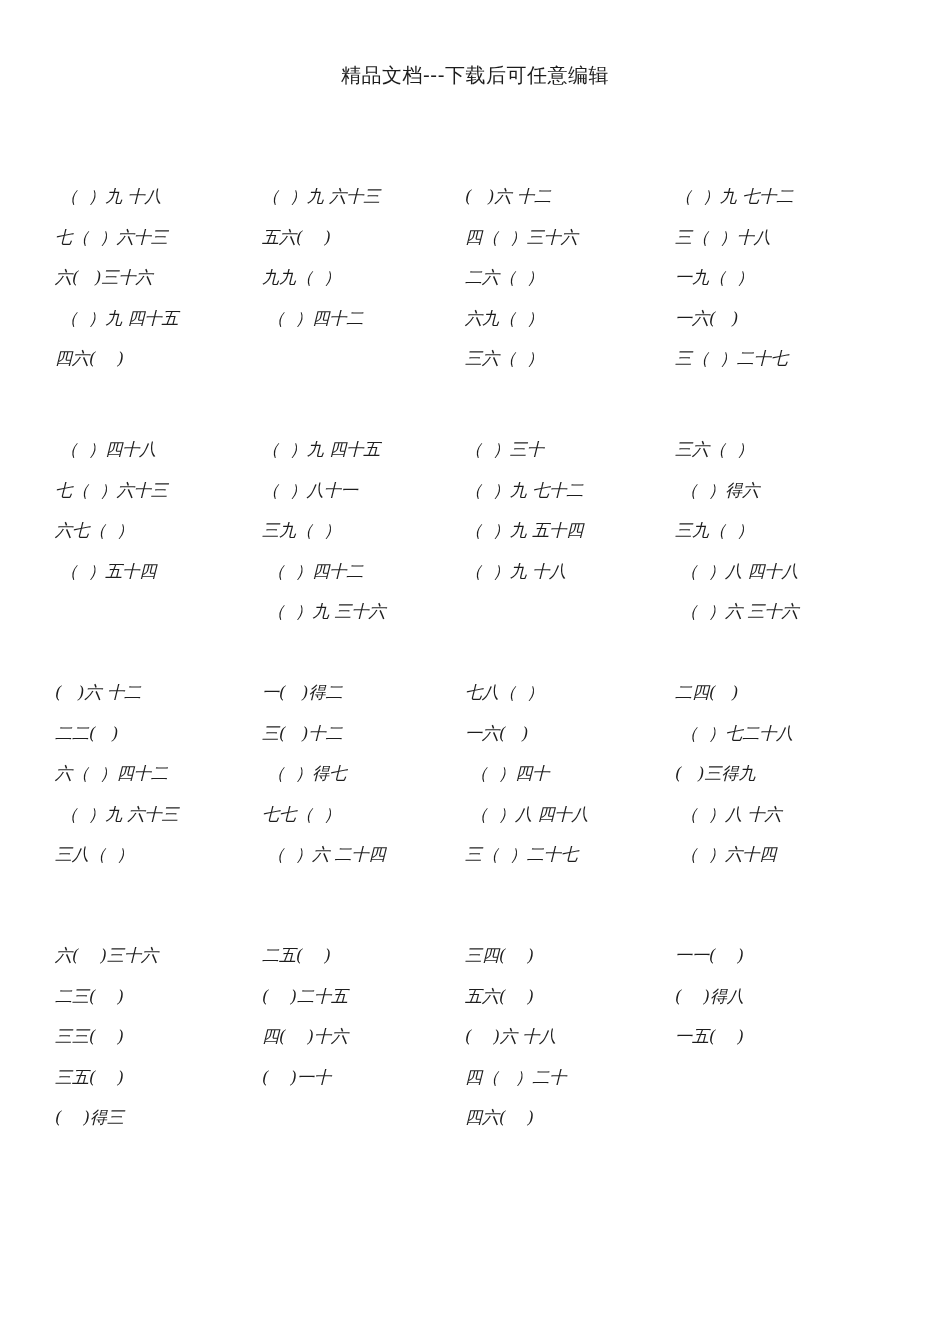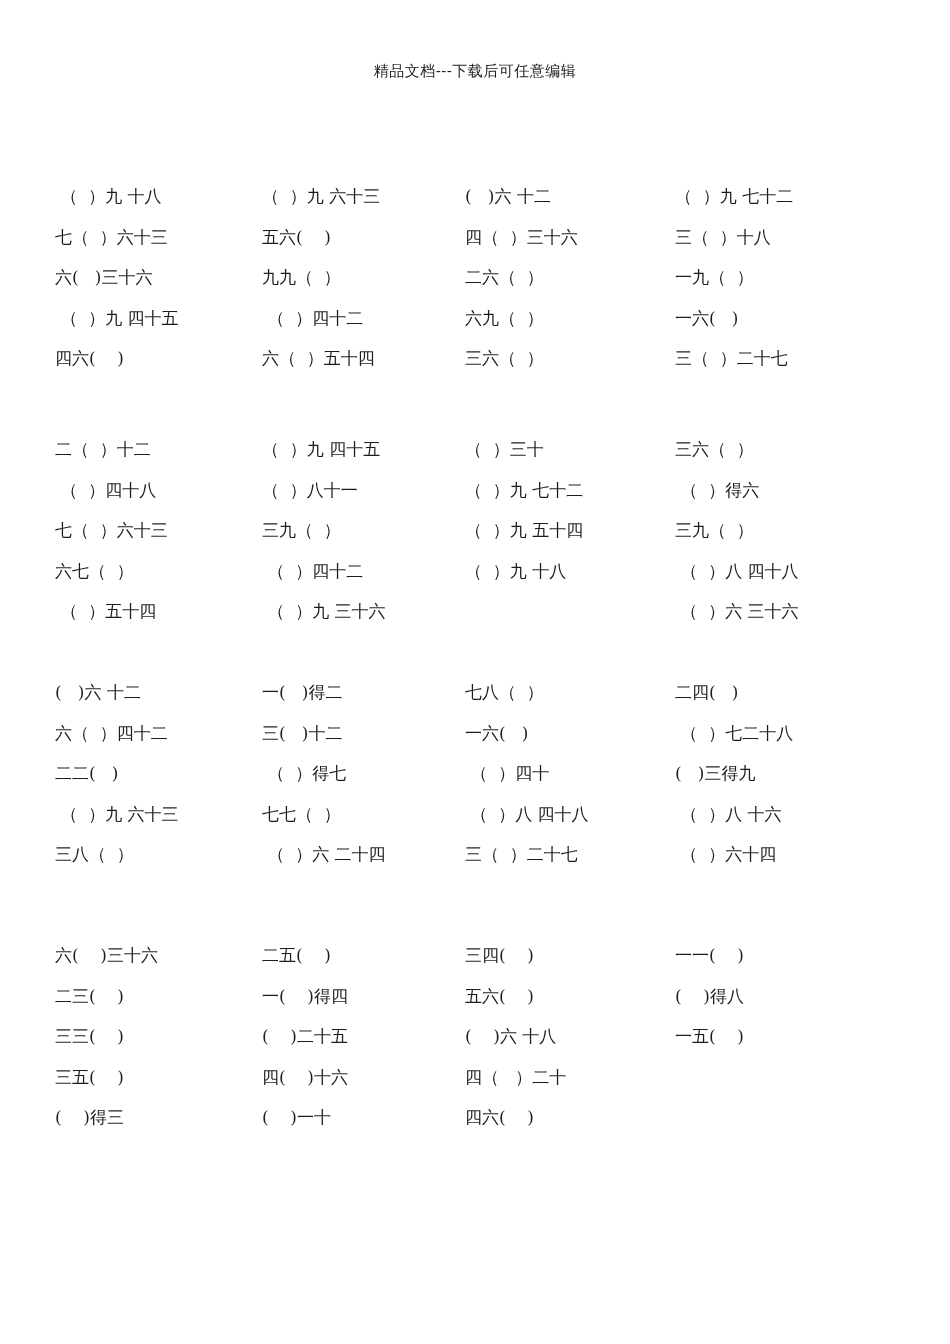--- a/index.html
+++ b/index.html
@@ -16,29 +16,30 @@
     background: #ffffff;
     color: #1d1d1d;
     overflow: hidden;
   }
   .header {
     position: absolute;
     top: 62px;
     left: 0;
     width: 100%;
     text-align: center;
-    font-size: 15px;
+    font-size: 20px;
     letter-spacing: 0.5px;
     white-space: pre;
   }
   .block {
     position: absolute;
     left: 55px;
     right: 11px;
     display: flex;
+    font-style: italic;
   }
   .block-1 { top: 176px; }
   .block-2 { top: 429px; }
   .block-3 { top: 672px; }
   .block-4 { top: 935px; }
   .col { flex: 0 0 auto; }
   .col-1 { width: 207px; }
   .col-2 { width: 203px; }
   .col-3 { width: 210px; }
   .col-4 { width: 225px; }
@@ -62,41 +63,39 @@
       <div class="cell">七（  ）六十三</div>
       <div class="cell">六(   )三十六</div>
       <div class="cell"> （  ）九 四十五</div>
       <div class="cell">四六(    )</div>
     </div>
     <div class="col col-2">
       <div class="cell">（  ）九 六十三</div>
       <div class="cell">五六(    )</div>
       <div class="cell">九九（  ）</div>
       <div class="cell"> （  ）四十二</div>
-      <div class="cell">六（  ）五十四</div>
     </div>
     <div class="col col-3">
       <div class="cell">(   )六 十二</div>
       <div class="cell">四（  ）三十六</div>
       <div class="cell">二六（  ）</div>
       <div class="cell">六九（  ）</div>
       <div class="cell">三六（  ）</div>
     </div>
     <div class="col col-4">
       <div class="cell">（  ）九 七十二</div>
       <div class="cell">三（  ）十八</div>
       <div class="cell">一九（  ）</div>
       <div class="cell">一六(   )</div>
       <div class="cell">三（  ）二十七</div>
     </div>
   </div>
 
   <div class="block block-2">
     <div class="col col-1">
-      <div class="cell">二（  ）十二</div>
       <div class="cell"> （  ）四十八</div>
       <div class="cell">七（  ）六十三</div>
       <div class="cell">六七（  ）</div>
       <div class="cell"> （  ）五十四</div>
     </div>
     <div class="col col-2">
       <div class="cell">（  ）九 四十五</div>
       <div class="cell">（  ）八十一</div>
       <div class="cell">三九（  ）</div>
       <div class="cell"> （  ）四十二</div>
@@ -113,22 +112,22 @@
       <div class="cell"> （  ）得六</div>
       <div class="cell">三九（  ）</div>
       <div class="cell"> （  ）八 四十八</div>
       <div class="cell"> （  ）六 三十六</div>
     </div>
   </div>
 
   <div class="block block-3">
     <div class="col col-1">
       <div class="cell">(   )六 十二</div>
+      <div class="cell">二二(   )</div>
       <div class="cell">六（  ）四十二</div>
-      <div class="cell">二二(   )</div>
       <div class="cell"> （  ）九 六十三</div>
       <div class="cell">三八（  ）</div>
     </div>
     <div class="col col-2">
       <div class="cell">一(   )得二</div>
       <div class="cell">三(   )十二</div>
       <div class="cell"> （  ）得七</div>
       <div class="cell">七七（  ）</div>
       <div class="cell"> （  ）六 二十四</div>
     </div>
@@ -151,21 +150,20 @@
   <div class="block block-4">
     <div class="col col-1">
       <div class="cell">六(    )三十六</div>
       <div class="cell">二三(    )</div>
       <div class="cell">三三(    )</div>
       <div class="cell">三五(    )</div>
       <div class="cell">(    )得三</div>
     </div>
     <div class="col col-2">
       <div class="cell">二五(    )</div>
-      <div class="cell">一(    )得四</div>
       <div class="cell">(    )二十五</div>
       <div class="cell">四(    )十六</div>
       <div class="cell">(    )一十</div>
     </div>
     <div class="col col-3">
       <div class="cell">三四(    )</div>
       <div class="cell">五六(    )</div>
       <div class="cell">(    )六 十八</div>
       <div class="cell">四（   ）二十</div>
       <div class="cell">四六(    )</div>

